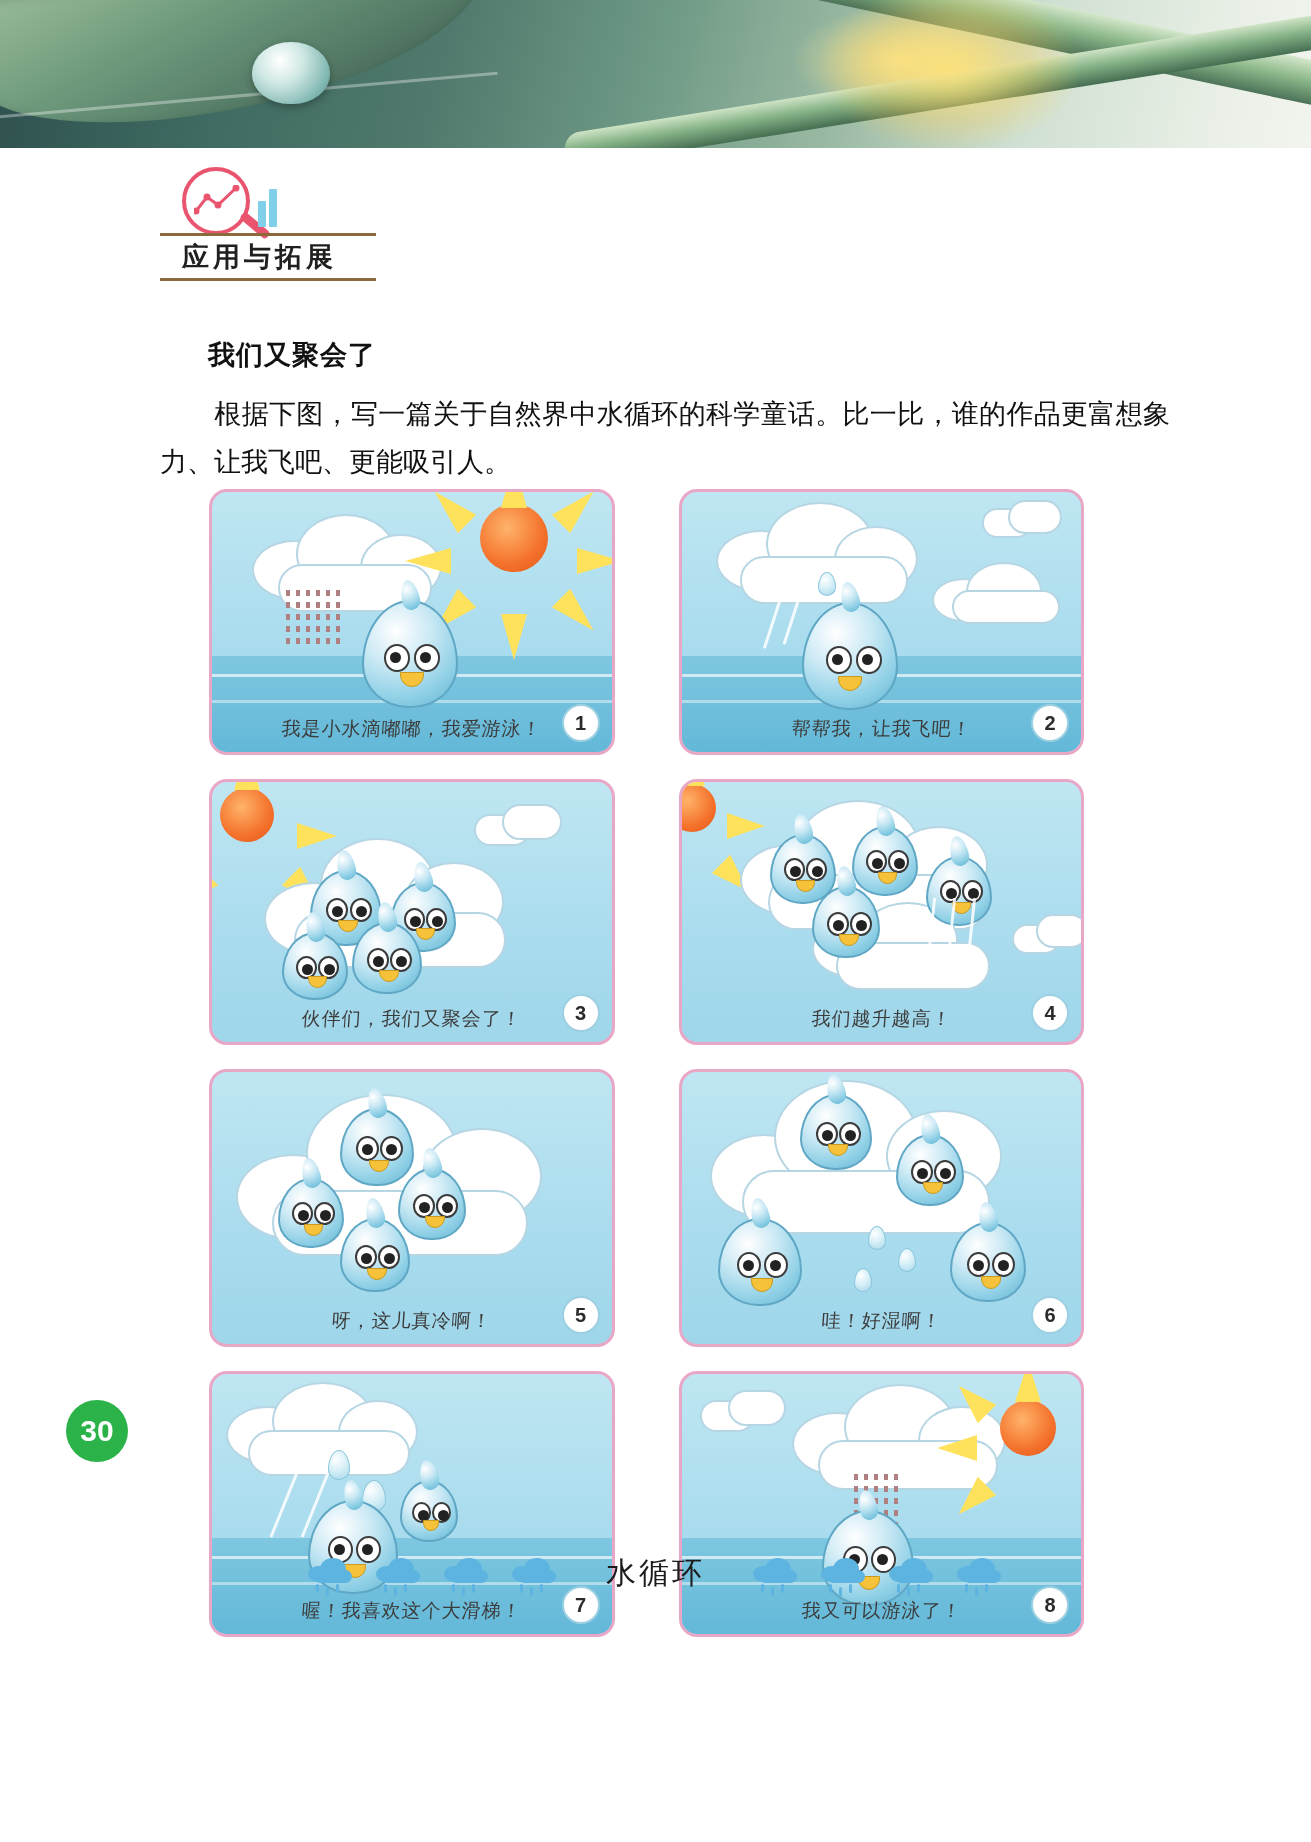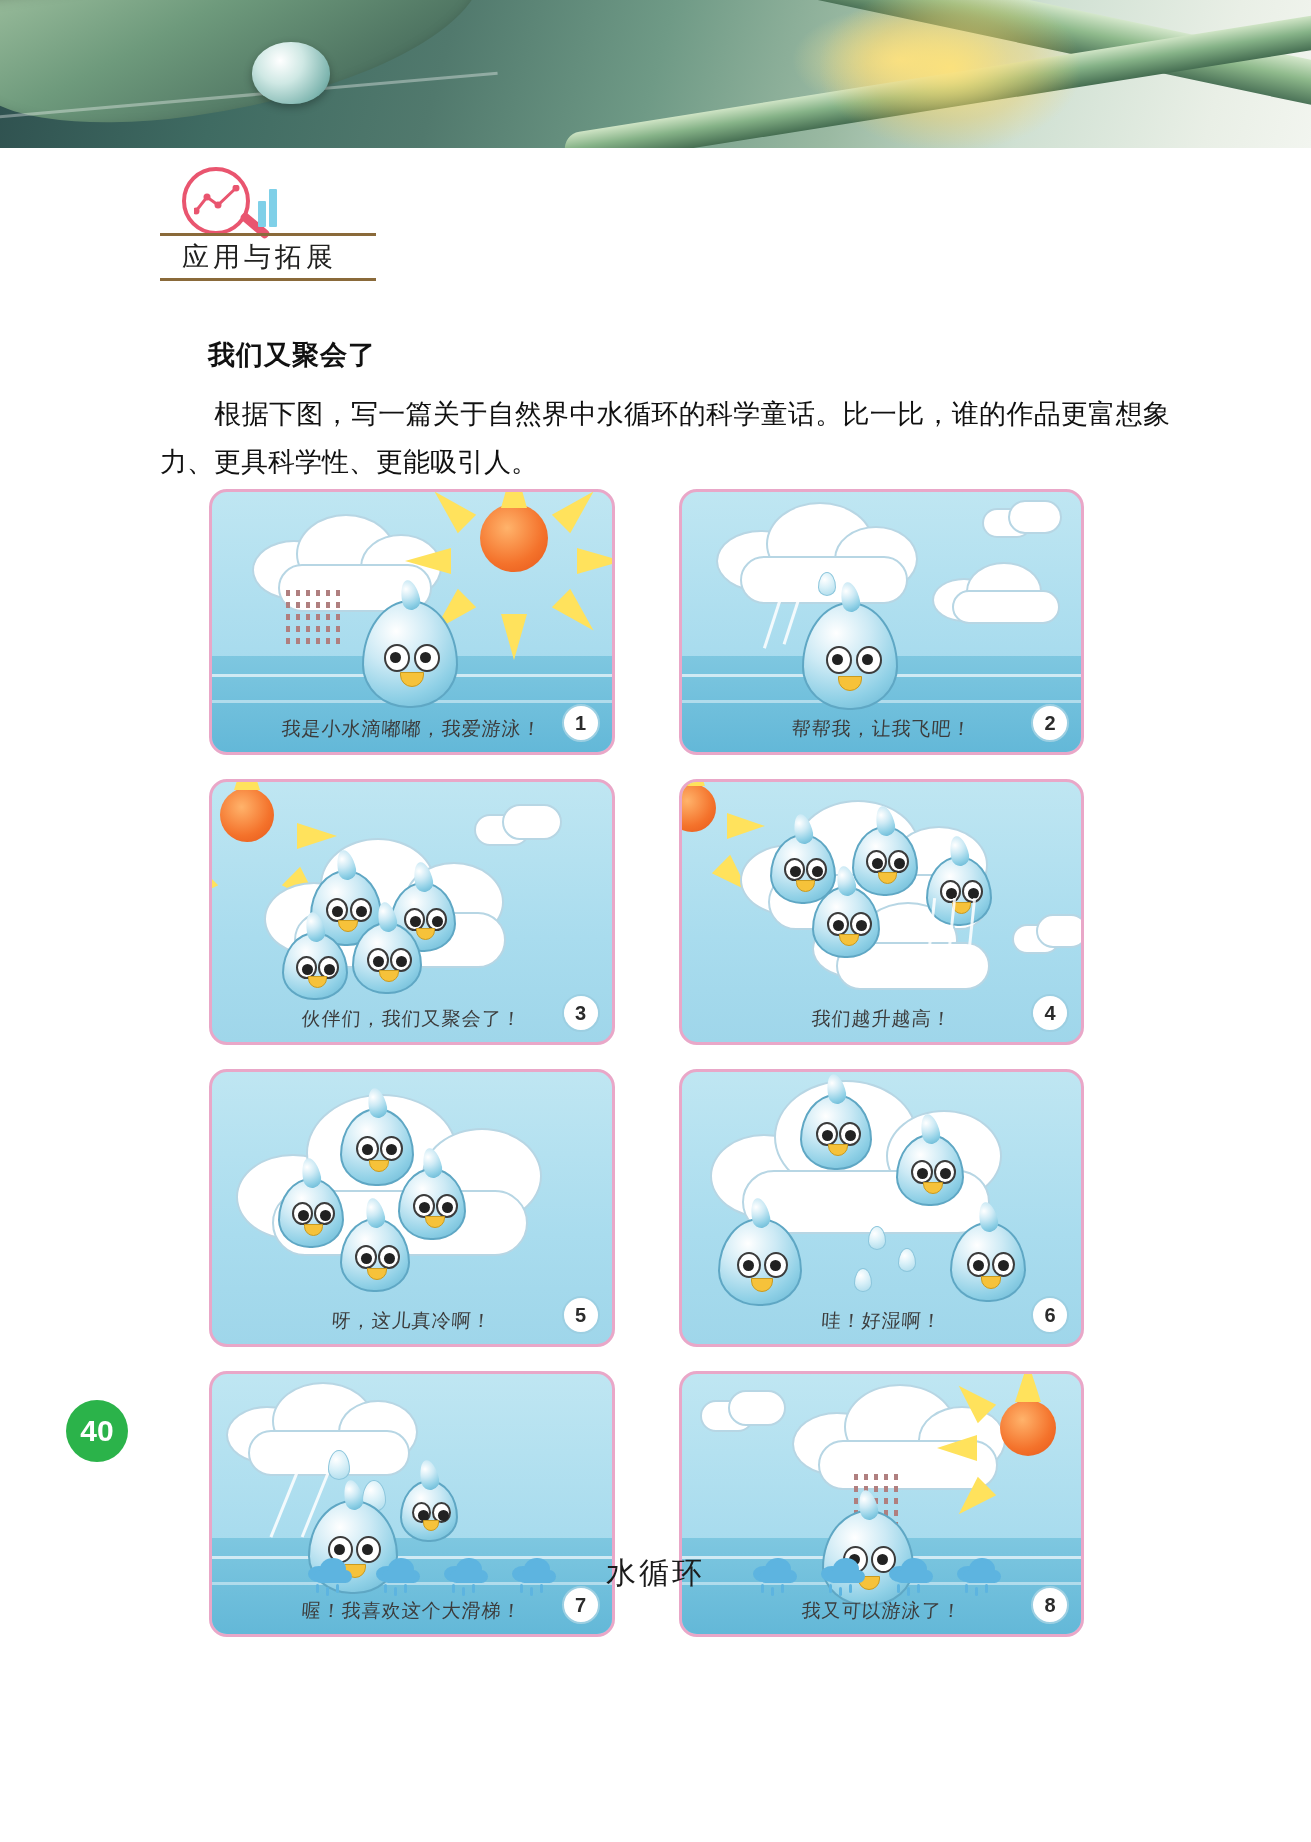--- a/index.html
+++ b/index.html
@@ -72,21 +72,21 @@
   .b1{left:86px;width:8px;height:26px;}
   .b2{left:97px;width:8px;height:38px;}
   .line-zig{position:absolute;left:22px;top:22px;width:46px;height:30px;}
   .title-plate{
     position:absolute;left:0;top:70px;width:216px;height:42px;
     border-top:3px solid #8a6a3a;border-bottom:3px solid #8a6a3a;
     display:flex;align-items:center;
   }
   .title-plate span{
     font-family:"DejaVu Serif", serif;
-    font-weight:normal;font-size:27px;letter-spacing:4px;color:#20201f;
+    font-weight:bold;font-size:27px;letter-spacing:4px;color:#20201f;
     padding-left:22px;
   }
   
   .subtitle{
     position:absolute;left:208px;top:337px;
     font-size:27px;font-weight:bold;color:#111;letter-spacing:1px;
   }
   .para{
     position:absolute;left:160px;top:390px;width:1010px;
     font-size:27px;line-height:48px;color:#111;text-align:justify;
@@ -233,21 +233,21 @@
       <circle cx="24" cy="20" r="3.5" fill="#e9556f"></circle>
       <circle cx="42" cy="3" r="3.5" fill="#e9556f"></circle>
     </svg>
   </div>
   <div class="title-plate">
     <span>应用与拓展</span>
   </div>
 </div>
 
 <div class="subtitle">我们又聚会了</div>
-<div class="para"><span class="indent"></span><span>根据下图，写一篇关于自然界中水循环的科学童话。比一比，谁的作品更富想象力、更具科学性、更能吸引人。</span></div>
+<div class="para"><span class="indent"></span><span>根据下图，写一篇关于自然界中水循环的科学童话。比一比，谁的作品更富想象力、让我飞吧、更能吸引人。</span></div>
 
 <div class="grid">
 
   <div class="row">
 
     <div class="panel h-short">
       <div class="sea"></div>
       <div class="cloud-grp" style="left:40px;top:22px;">
         <div class="cl" style="left:0;top:26px;width:80px;height:56px;"></div>
         <div class="cl" style="left:44px;top:0px;width:96px;height:76px;"></div>
@@ -534,21 +534,21 @@
         <div class="eye" style="left:19px;top:34px;width:21px;height:23px;"></div>
         <div class="eye" style="left:47px;top:34px;width:21px;height:23px;"></div>
         <div class="mouth" style="left:34px;top:64px;width:20px;height:12px;"></div>
       </div>
       <div class="caption">我又可以游泳了！</div>
       <div class="num">8</div>
     </div>
   </div>
 </div>
 
-<div class="pagenum">40</div>
+<div class="pagenum">30</div>
 
 <div class="footer">
   <div class="fcloud">
     <div class="fc" style="left:0;top:8px;width:22px;height:16px;"></div>
     <div class="fc" style="left:12px;top:0;width:26px;height:22px;"></div>
     <div class="fc" style="left:6px;top:12px;width:38px;height:13px;border-radius:8px;"></div>
     <div class="fdrops">
         <i style="left:2px;top:0"></i>
         <i style="left:12px;top:3px"></i>
         <i style="left:22px;top:0"></i>

